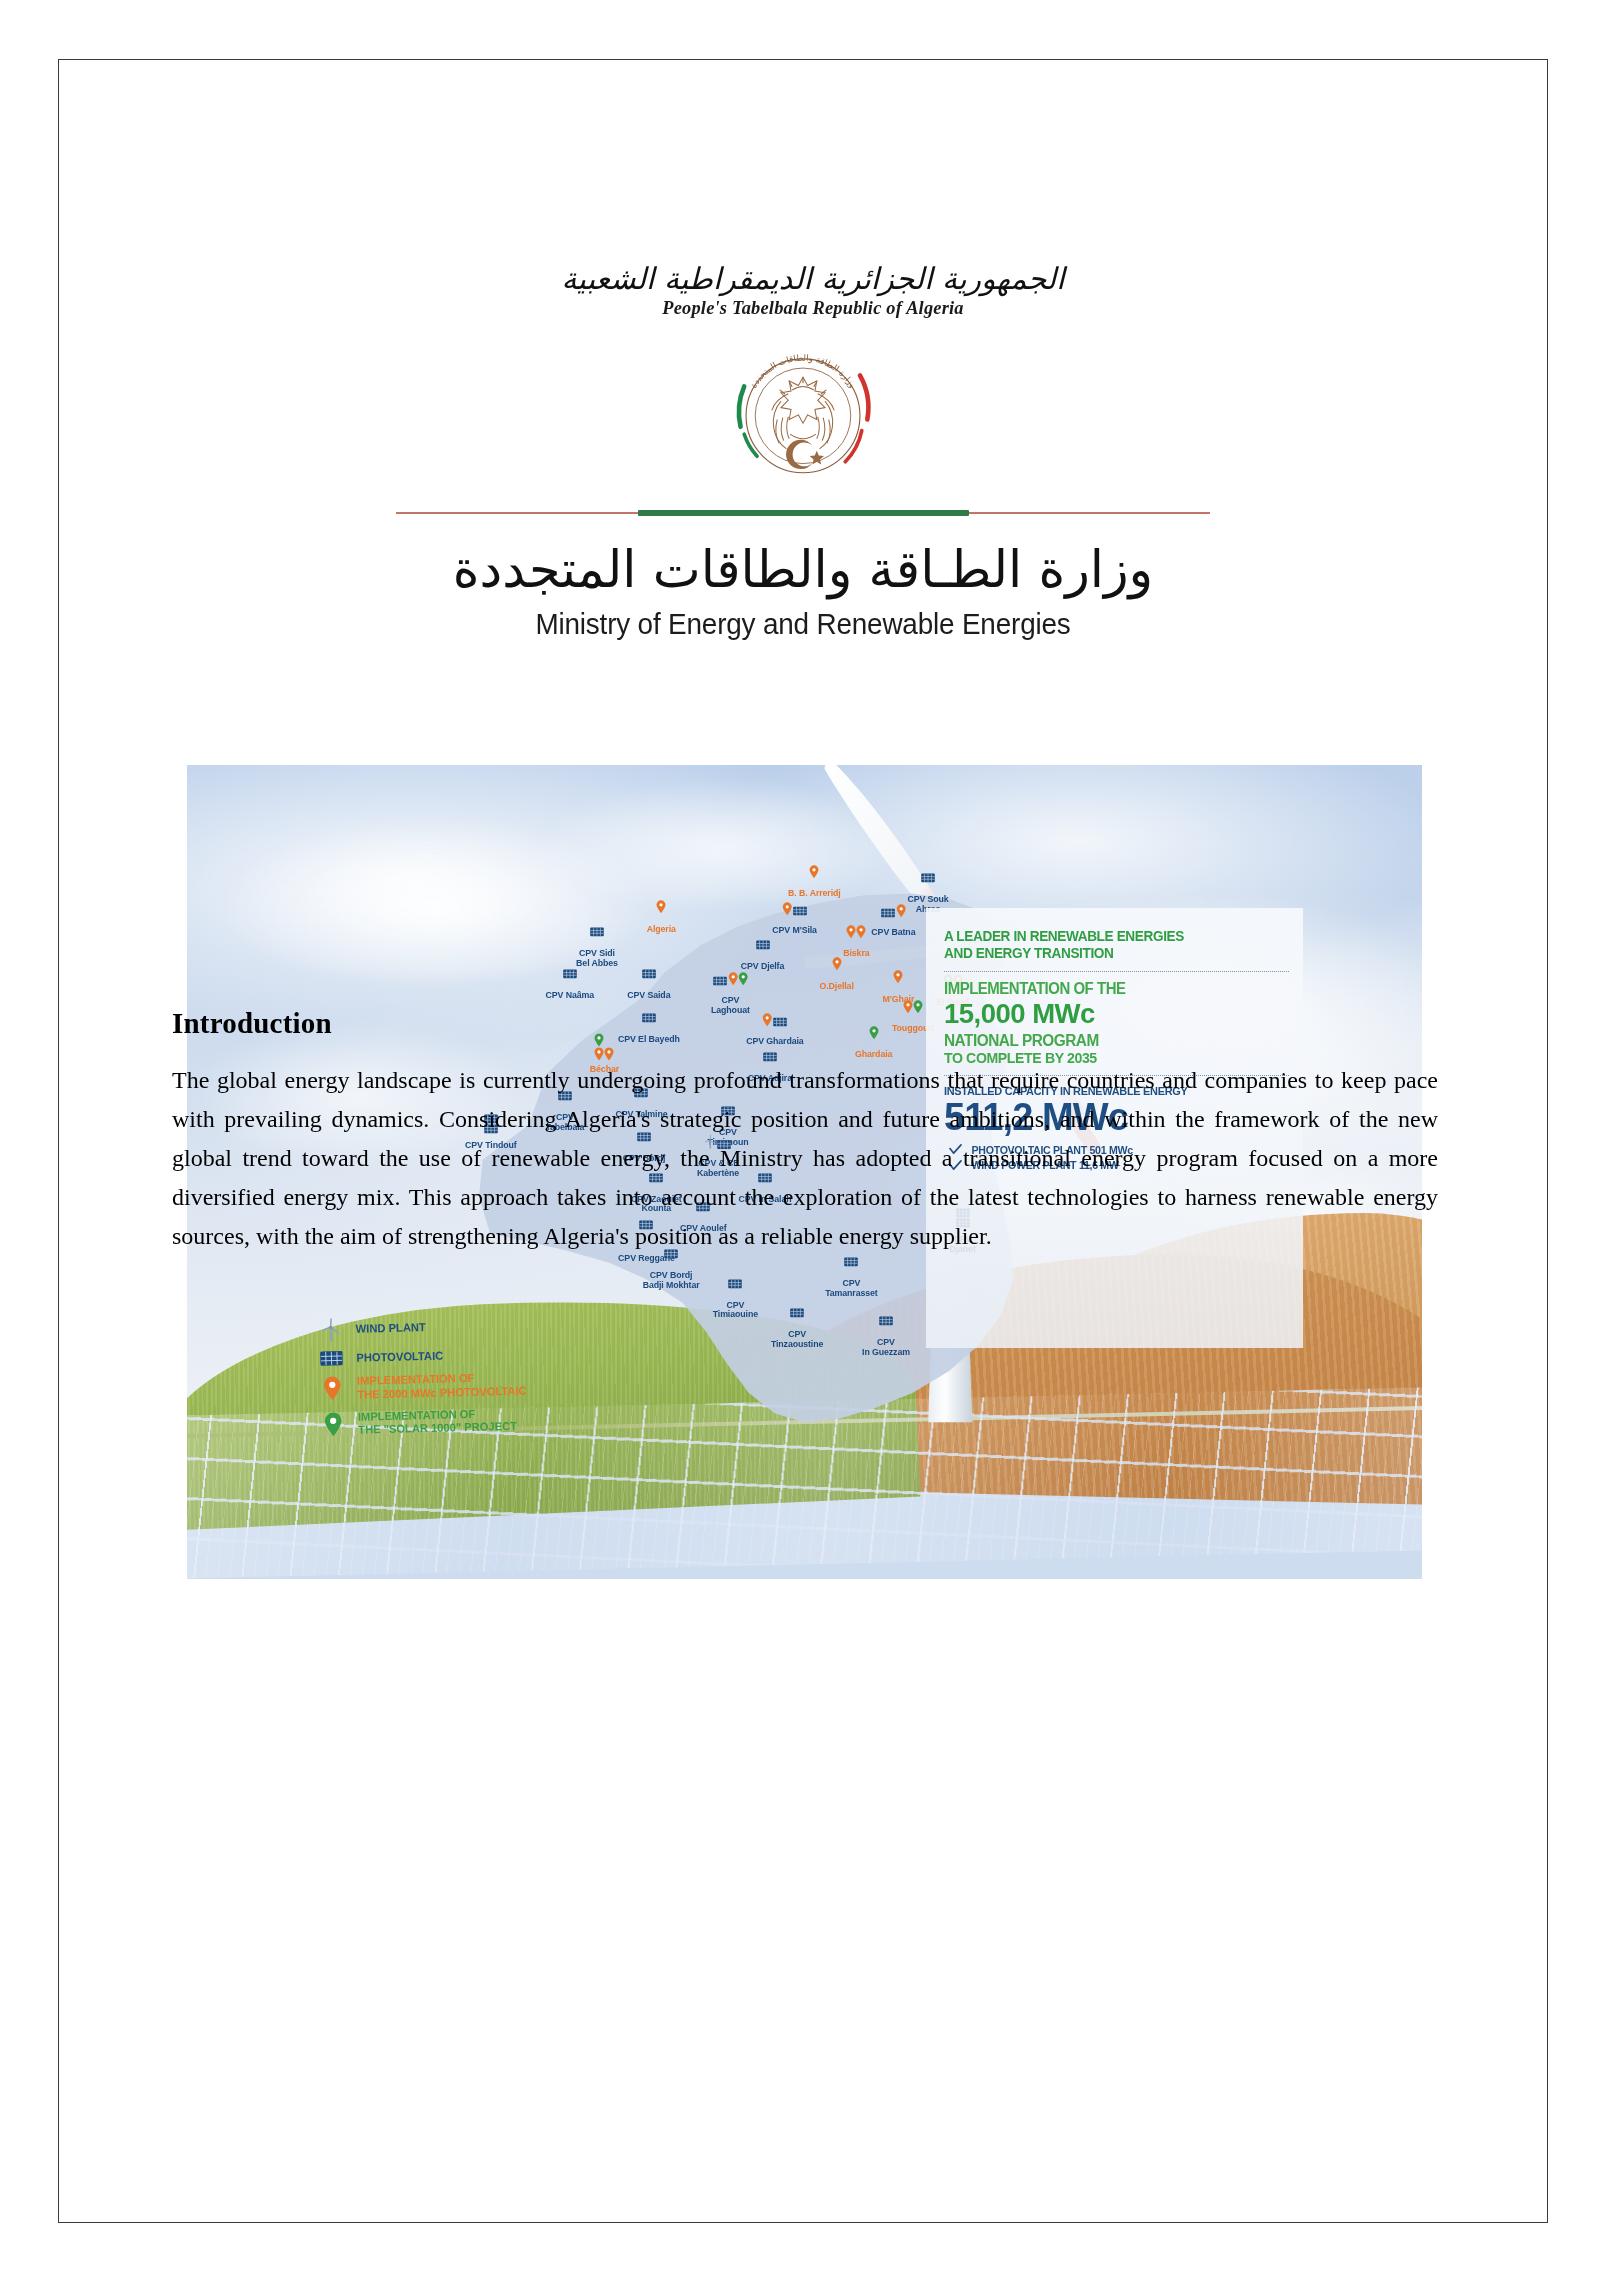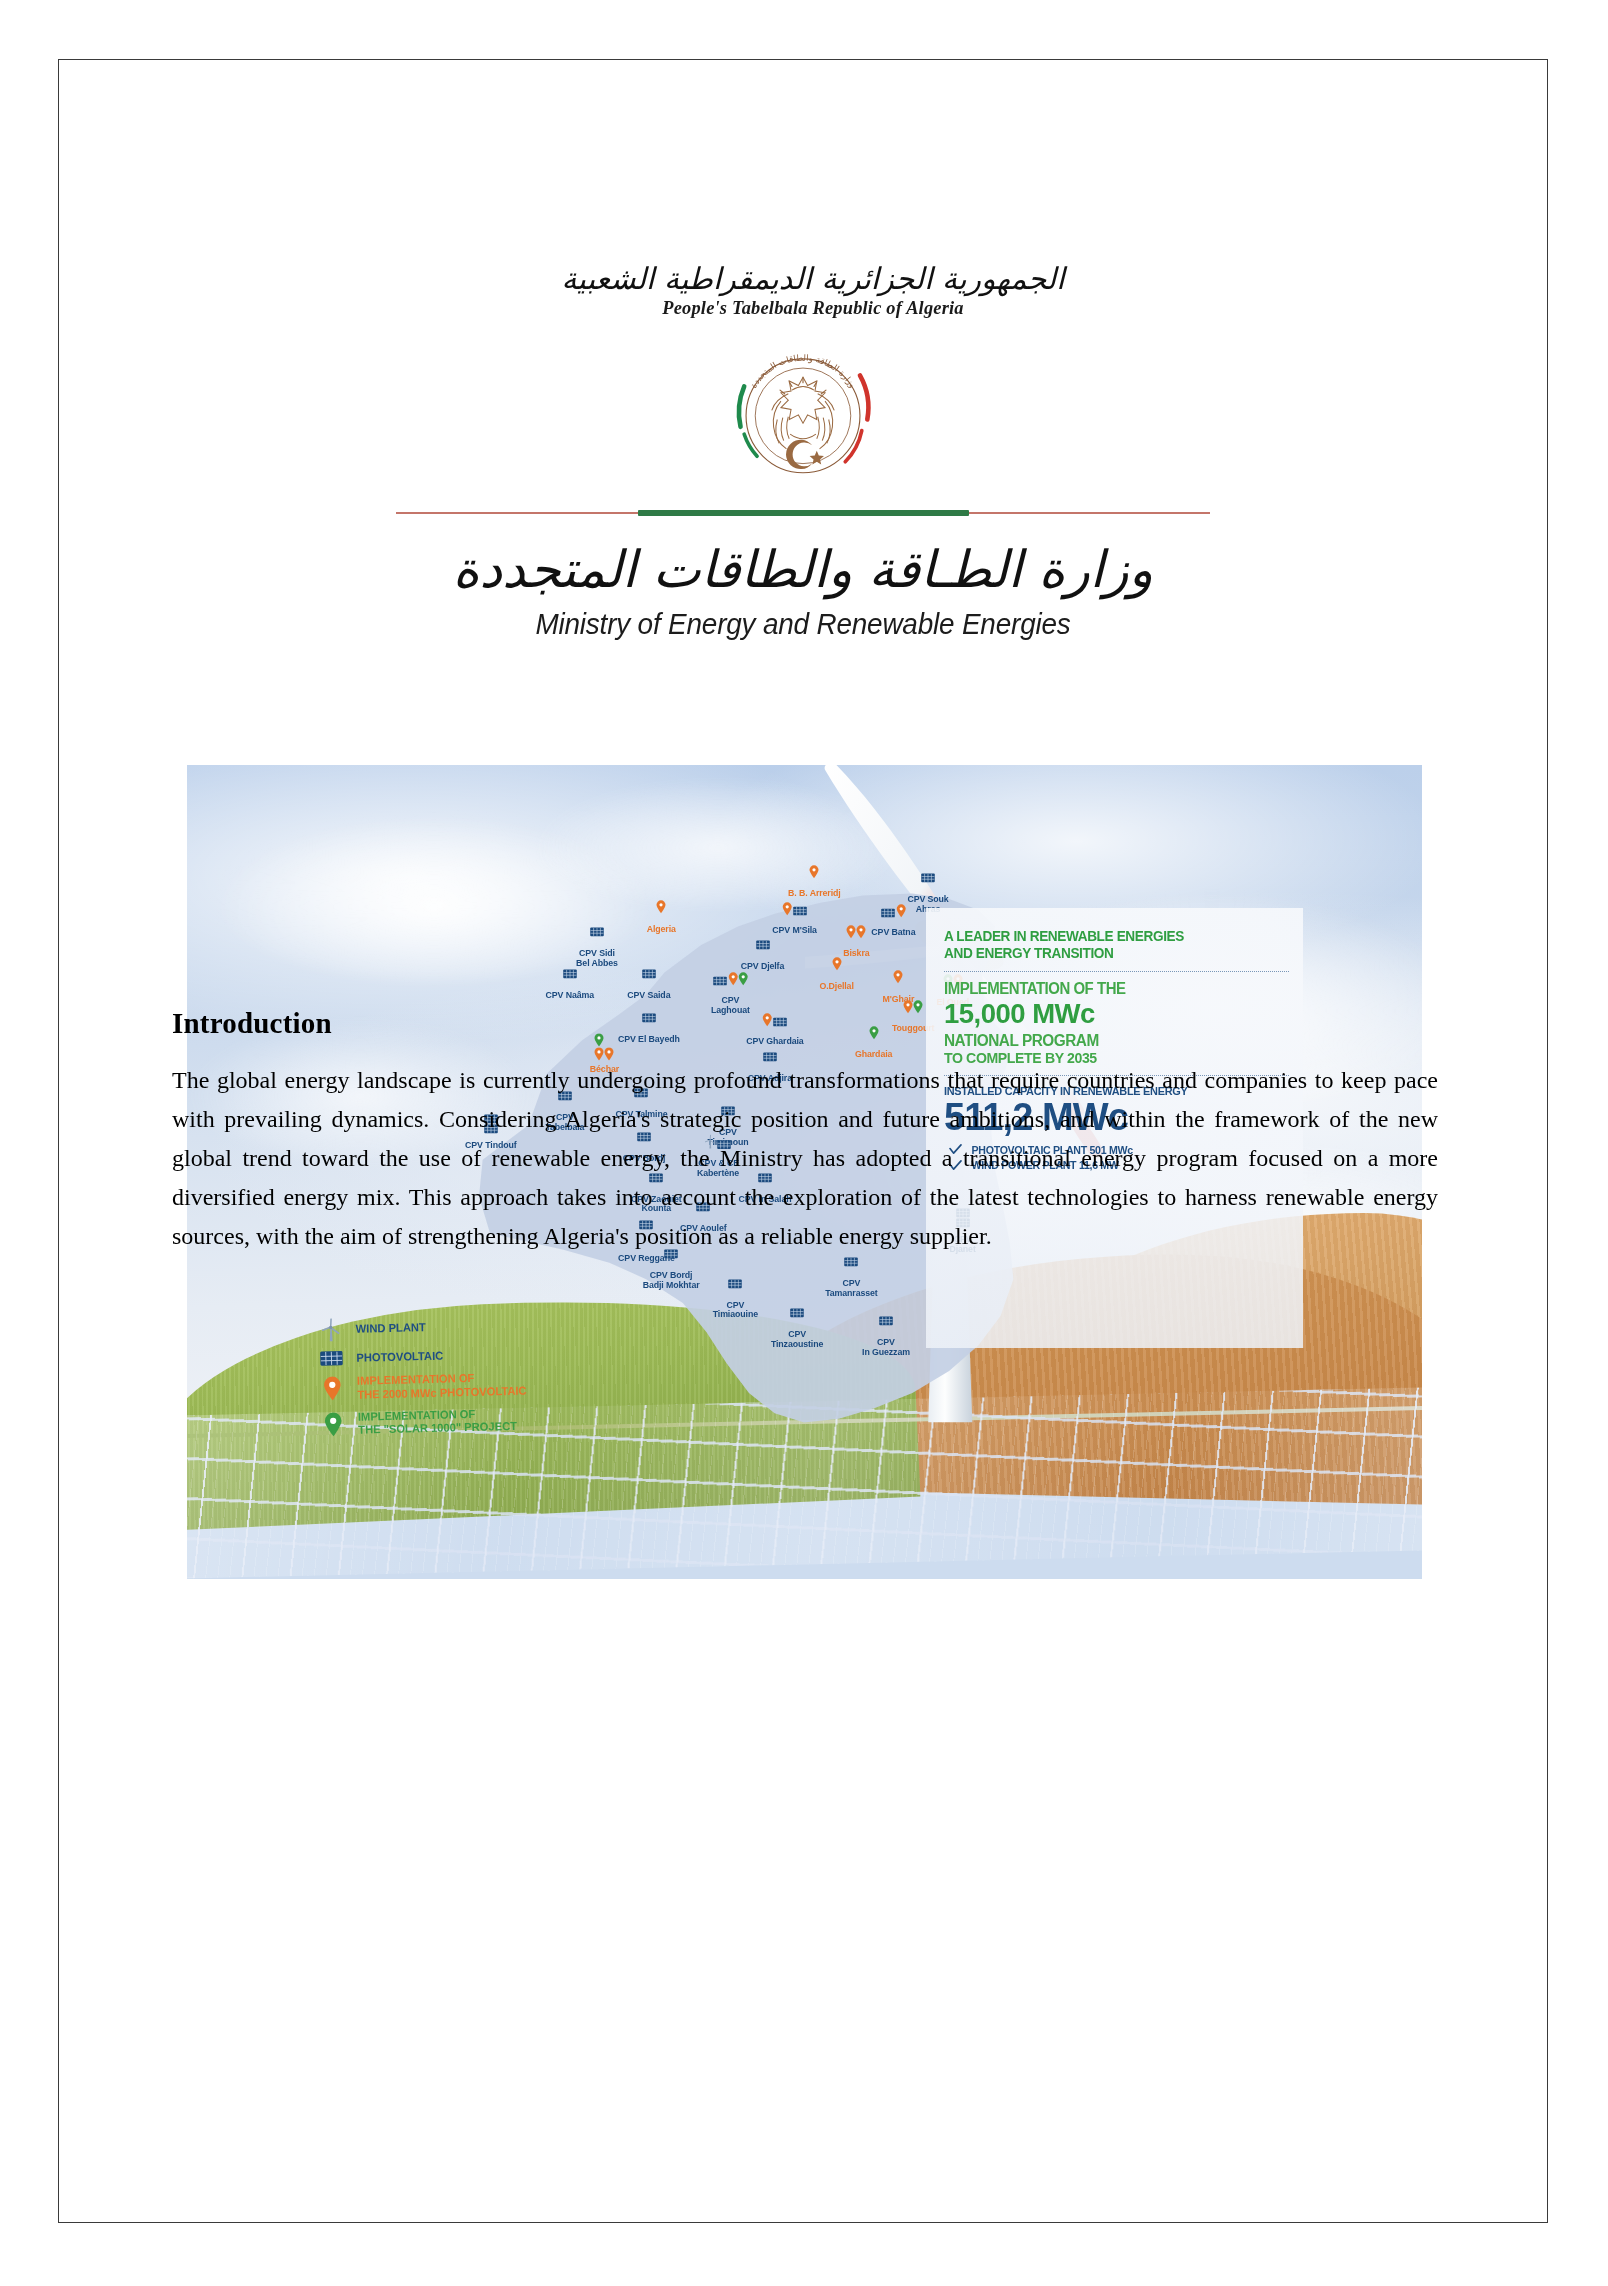--- a/index.html
+++ b/index.html
@@ -93,21 +93,20 @@
     border-radius: 0.9px;
   }
 
   
   .ministry {
     position: absolute;
     left: 0;
     top: 478px;
     width: 100%;
     text-align: center;
-    font-style: italic;
   }
   .ministry-ar {
     font-family: "DejaVu Sans", sans-serif;
     font-size: 51px;
     font-weight: 400;
     color: #111111;
     direction: rtl;
     line-height: 1.25;
     letter-spacing: 0.9px;
   }

